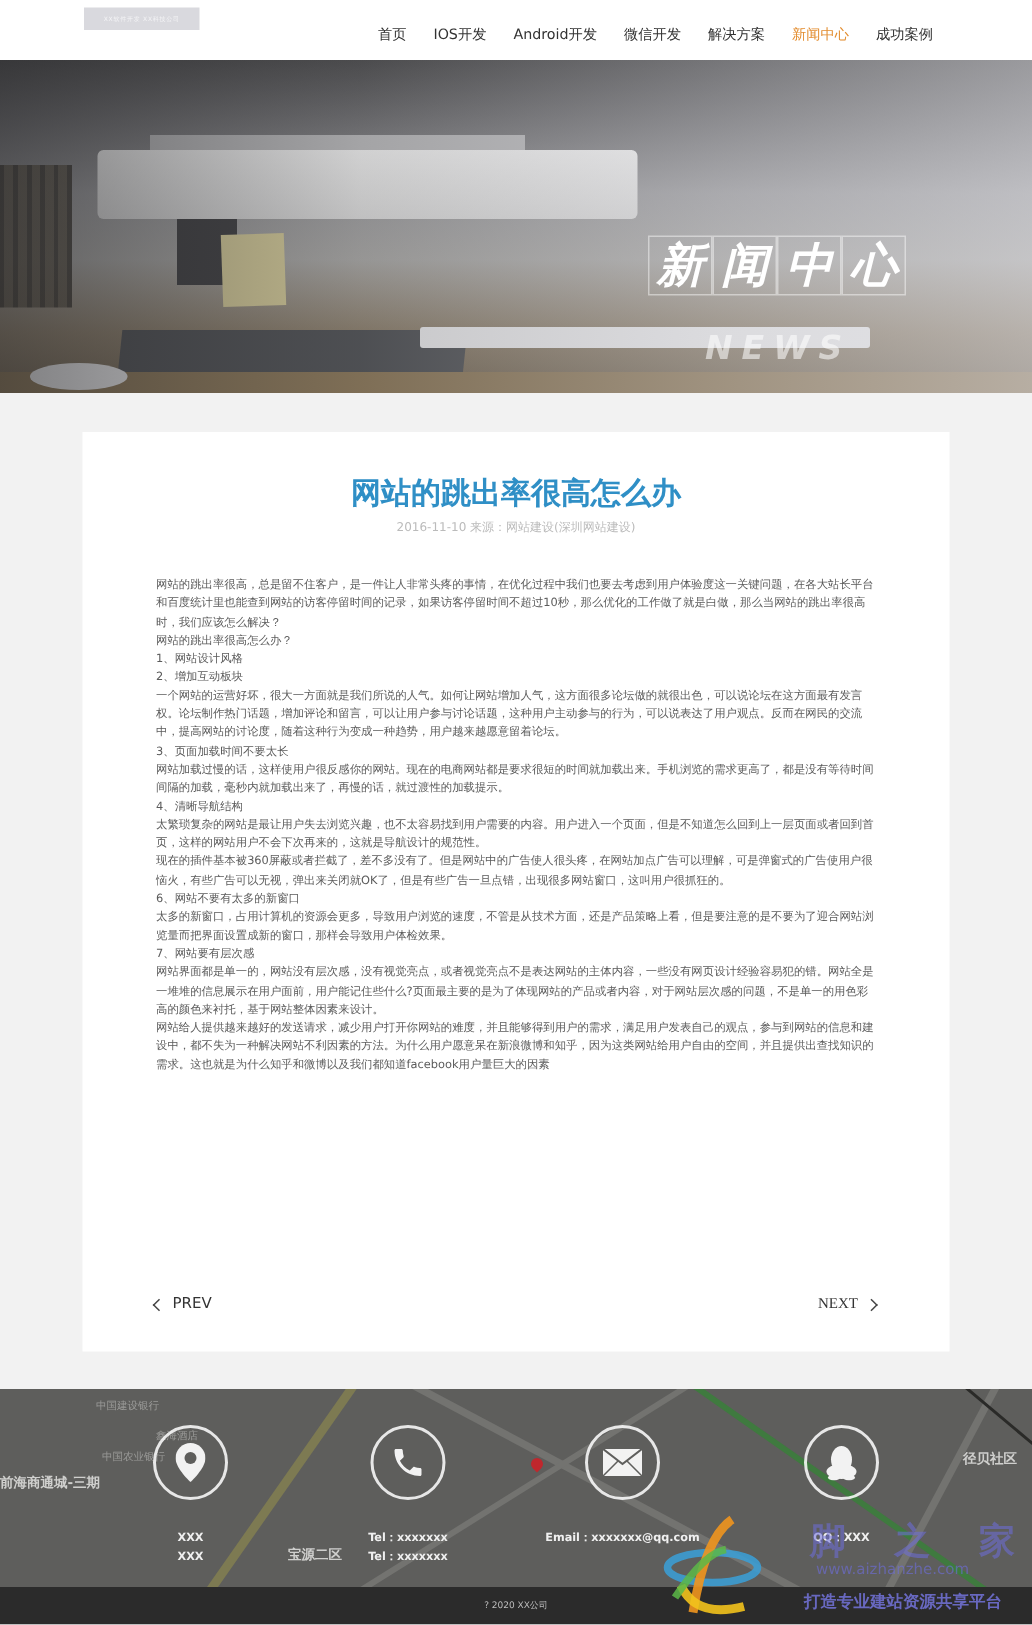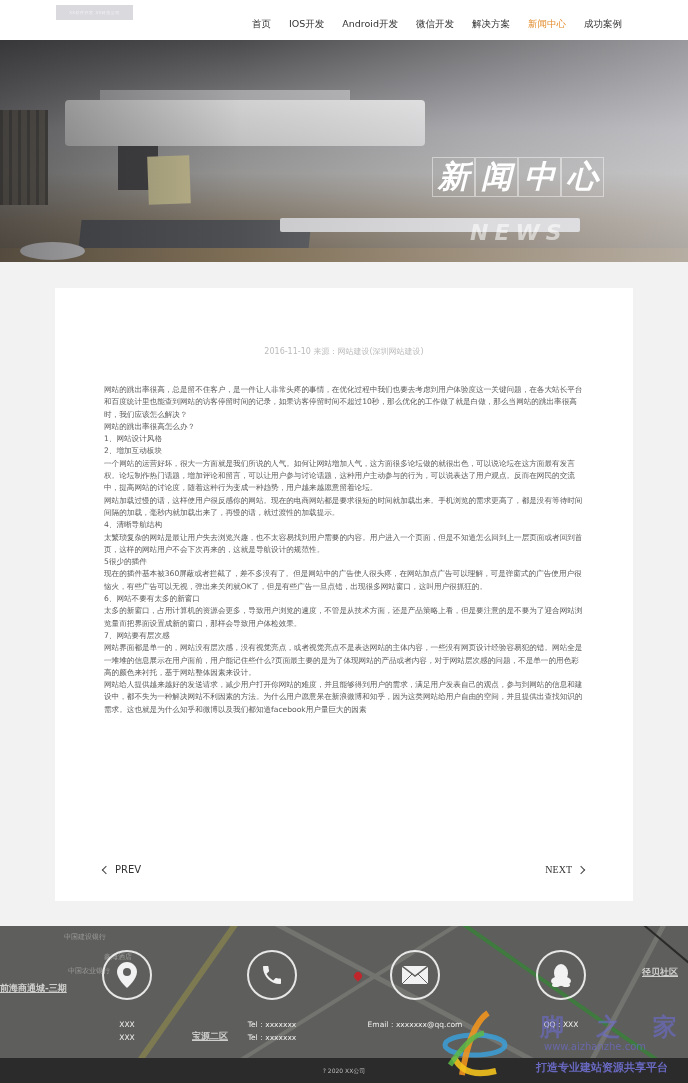--- a/index.html
+++ b/index.html
@@ -130,23 +130,23 @@
   .footer-map {
     position: absolute; left: 0; top: 926px; width: 688px; height: 132px;
     background: #5e5e5c; overflow: hidden;
   }
   .map-road { position: absolute; background: #737370; }
   .map-road.y { background: #7d7a52; }
   .map-road.g { background: #3f7a3f; }
   .map-label {
     position: absolute; font-size: 7px; color: #9a9a98; white-space: nowrap;
   }
-  .map-label.big { font-size: 9px; color: #cfcfcd; font-weight: bold; text-decoration: underline; }
+  .map-label.big { font-size: 9px; color: #cfcfcd; font-weight: bold; }
   .contact {
-    position: absolute; top: 0; width: 120px; text-align: center;
+    position: absolute; top: 0; width: 120px; text-align: center; font-weight: bold;
   }
   .contact .ring {
     width: 50px; height: 50px; border-radius: 50%;
     border: 2px solid rgba(255,255,255,0.85);
     margin: 24px auto 0;
     display: flex; align-items: center; justify-content: center;
   }
   .contact .line {
     font-size: 7.5px; color: #f0f0f0; line-height: 13px; white-space: nowrap;
   }
@@ -213,31 +213,32 @@
   <div class="banner-title">
     <div class="cell">新</div>
     <div class="cell">闻</div>
     <div class="cell">中</div>
     <div class="cell">心</div>
   </div>
   <div class="banner-sub">NEWS</div>
 </div>
 
 <div class="card">
+  <h1 class="article-title">网站的跳出率很高怎么办</h1>
   <div class="article-meta">2016-11-10 来源：网站建设(深圳网站建设)</div>
   <div class="article-body">
     <p>网站的跳出率很高，总是留不住客户，是一件让人非常头疼的事情，在优化过程中我们也要去考虑到用户体验度这一关键问题，在各大站长平台和百度统计里也能查到网站的访客停留时间的记录，如果访客停留时间不超过10秒，那么优化的工作做了就是白做，那么当网站的跳出率很高时，我们应该怎么解决？</p>
     <p>网站的跳出率很高怎么办？</p>
     <p>1、网站设计风格</p>
     <p>2、增加互动板块</p>
     <p>一个网站的运营好坏，很大一方面就是我们所说的人气。如何让网站增加人气，这方面很多论坛做的就很出色，可以说论坛在这方面最有发言权。论坛制作热门话题，增加评论和留言，可以让用户参与讨论话题，这种用户主动参与的行为，可以说表达了用户观点。反而在网民的交流中，提高网站的讨论度，随着这种行为变成一种趋势，用户越来越愿意留着论坛。</p>
+    <p>3、页面加载时间不要太长</p>
     <p>网站加载过慢的话，这样使用户很反感你的网站。现在的电商网站都是要求很短的时间就加载出来。手机浏览的需求更高了，都是没有等待时间间隔的加载，毫秒内就加载出来了，再慢的话，就过渡性的加载提示。</p>
     <p>4、清晰导航结构</p>
     <p>太繁琐复杂的网站是最让用户失去浏览兴趣，也不太容易找到用户需要的内容。用户进入一个页面，但是不知道怎么回到上一层页面或者回到首页，这样的网站用户不会下次再来的，这就是导航设计的规范性。</p>
-    <p>5很少的插件</p>
     <p>现在的插件基本被360屏蔽或者拦截了，差不多没有了。但是网站中的广告使人很头疼，在网站加点广告可以理解，可是弹窗式的广告使用户很恼火，有些广告可以无视，弹出来关闭就OK了，但是有些广告一旦点错，出现很多网站窗口，这叫用户很抓狂的。</p>
     <p>6、网站不要有太多的新窗口</p>
     <p>太多的新窗口，占用计算机的资源会更多，导致用户浏览的速度，不管是从技术方面，还是产品策略上看，但是要注意的是不要为了迎合网站浏览量而把界面设置成新的窗口，那样会导致用户体检效果。</p>
     <p>7、网站要有层次感</p>
     <p>网站界面都是单一的，网站没有层次感，没有视觉亮点，或者视觉亮点不是表达网站的主体内容，一些没有网页设计经验容易犯的错。网站全是一堆堆的信息展示在用户面前，用户能记住些什么?页面最主要的是为了体现网站的产品或者内容，对于网站层次感的问题，不是单一的用色彩高的颜色来衬托，基于网站整体因素来设计。</p>
     <p>网站给人提供越来越好的发送请求，减少用户打开你网站的难度，并且能够得到用户的需求，满足用户发表自己的观点，参与到网站的信息和建设中，都不失为一种解决网站不利因素的方法。为什么用户愿意呆在新浪微博和知乎，因为这类网站给用户自由的空间，并且提供出查找知识的需求。这也就是为什么知乎和微博以及我们都知道facebook用户量巨大的因素</p>
   </div>
   <a href="#" class="pager prev" style="text-decoration:none;">
     <span class="chev left"></span>
     <span>PREV</span>

